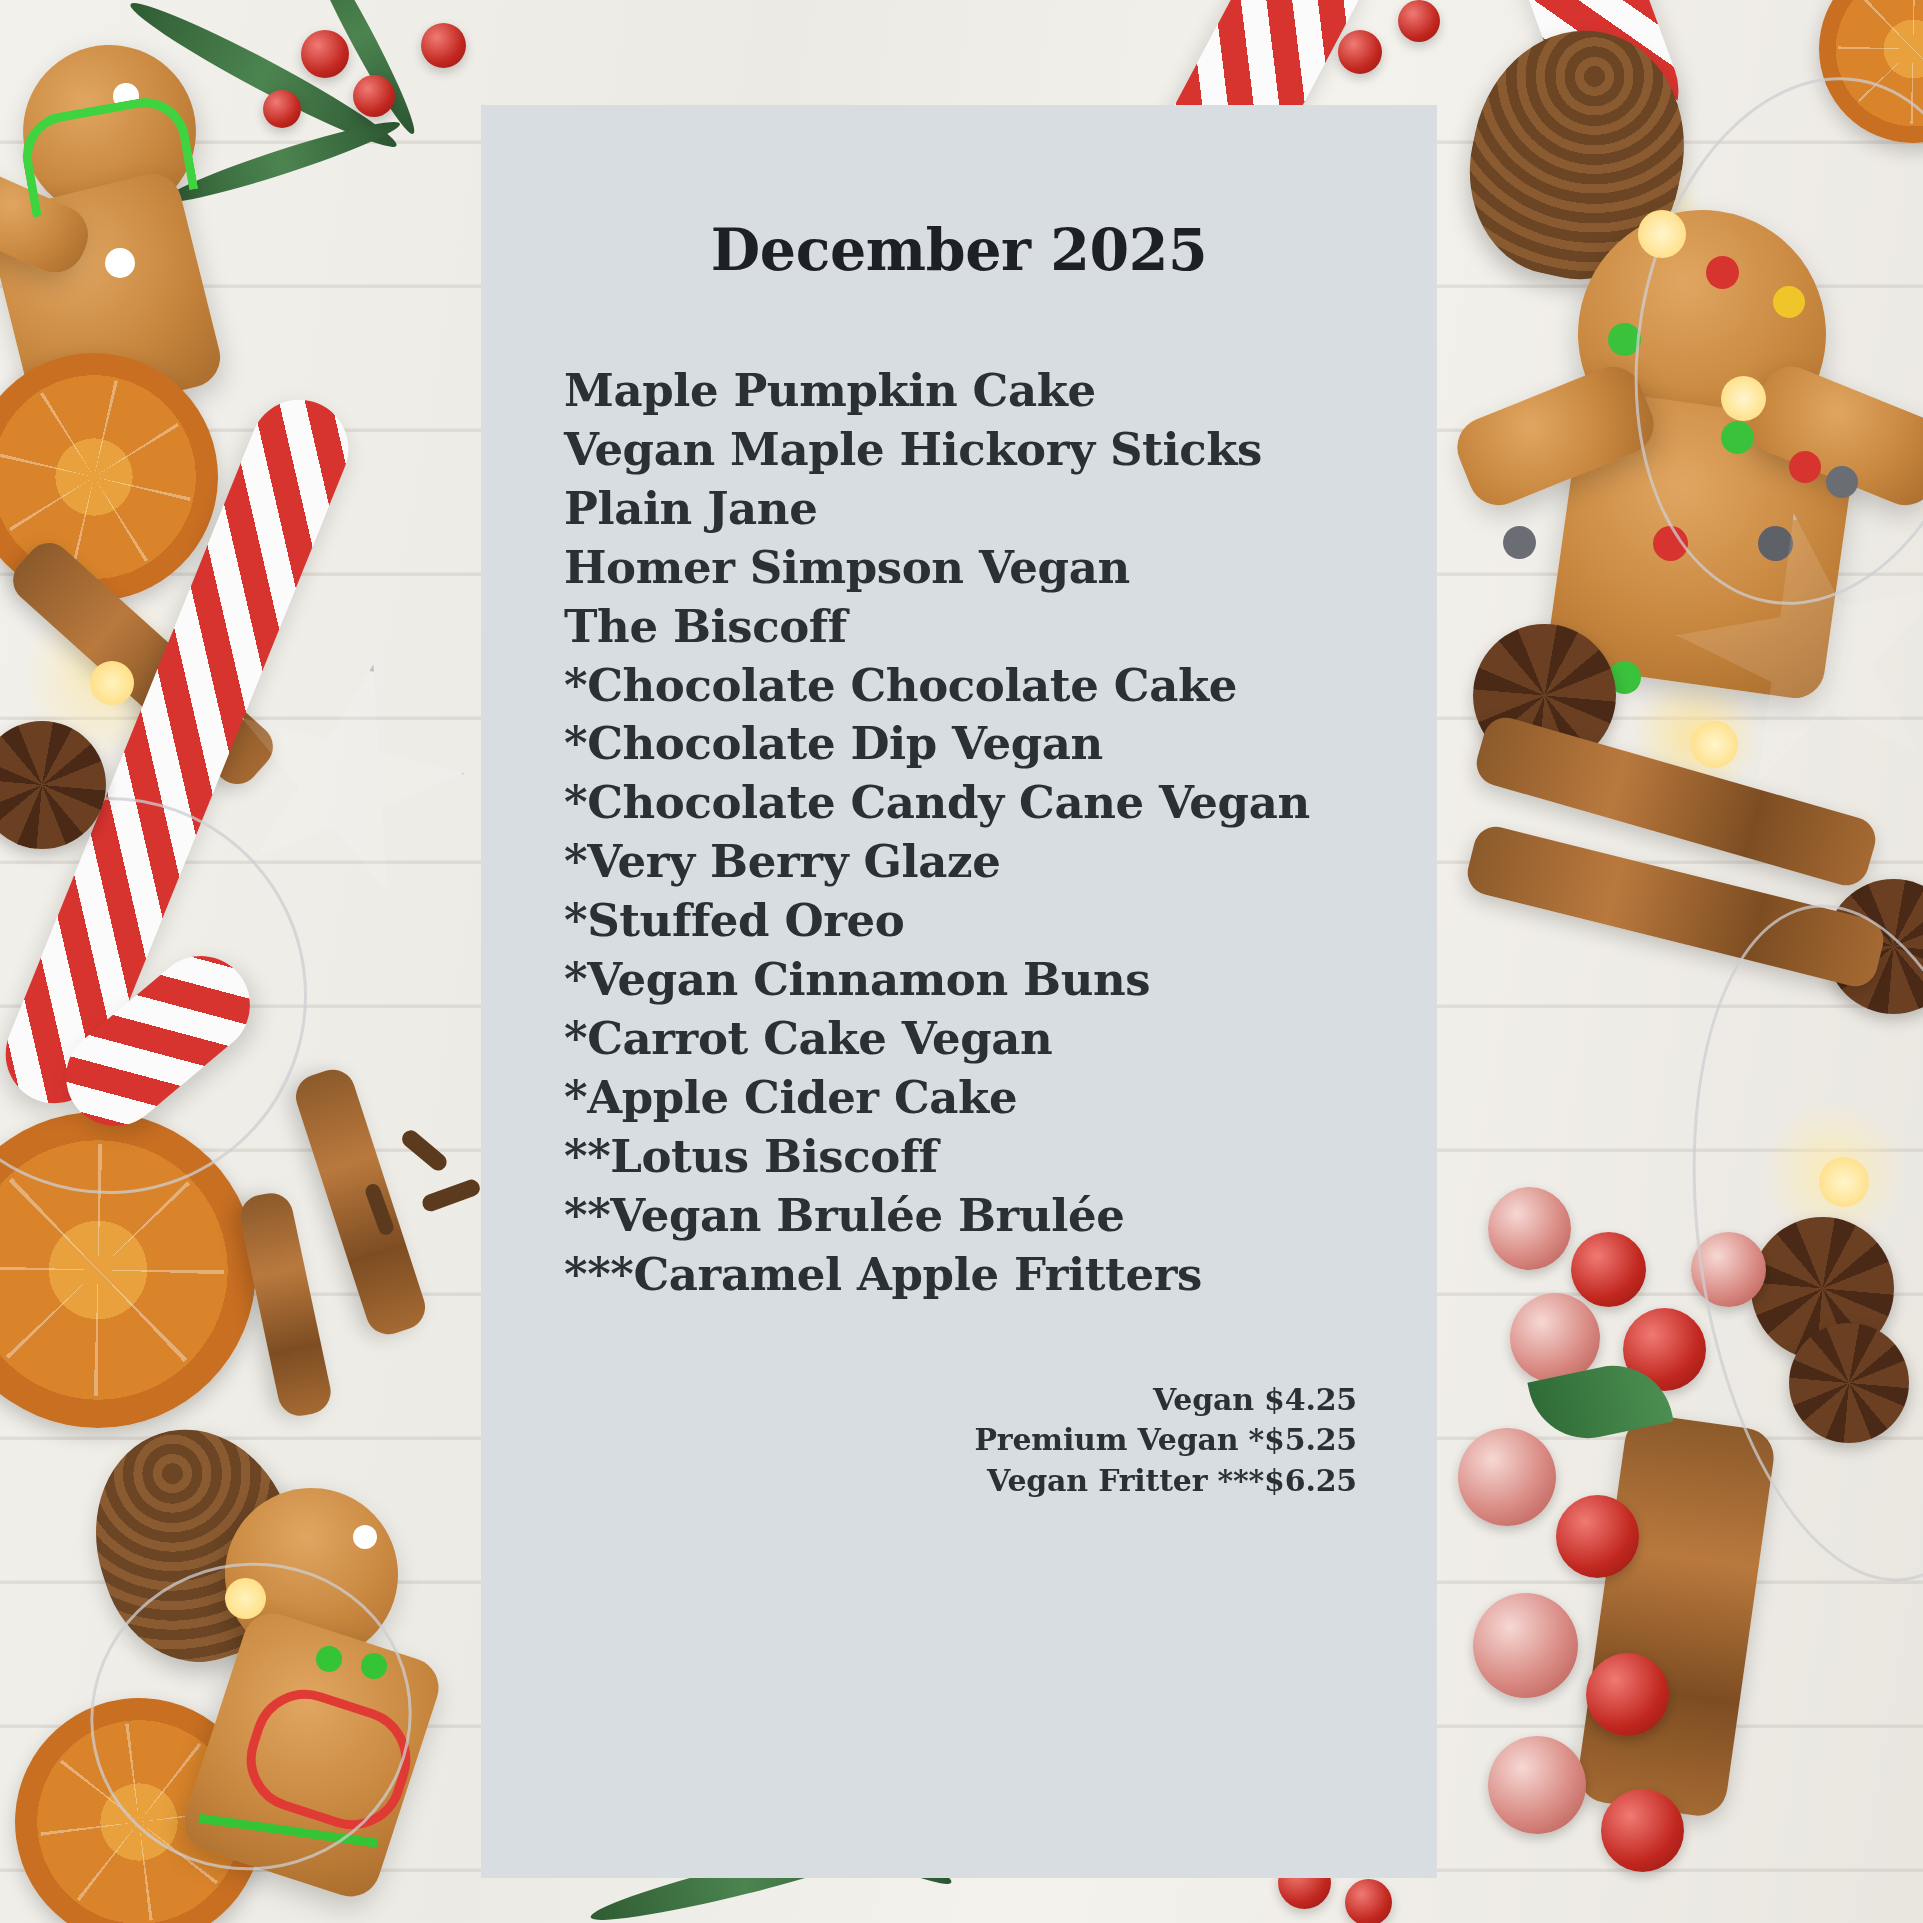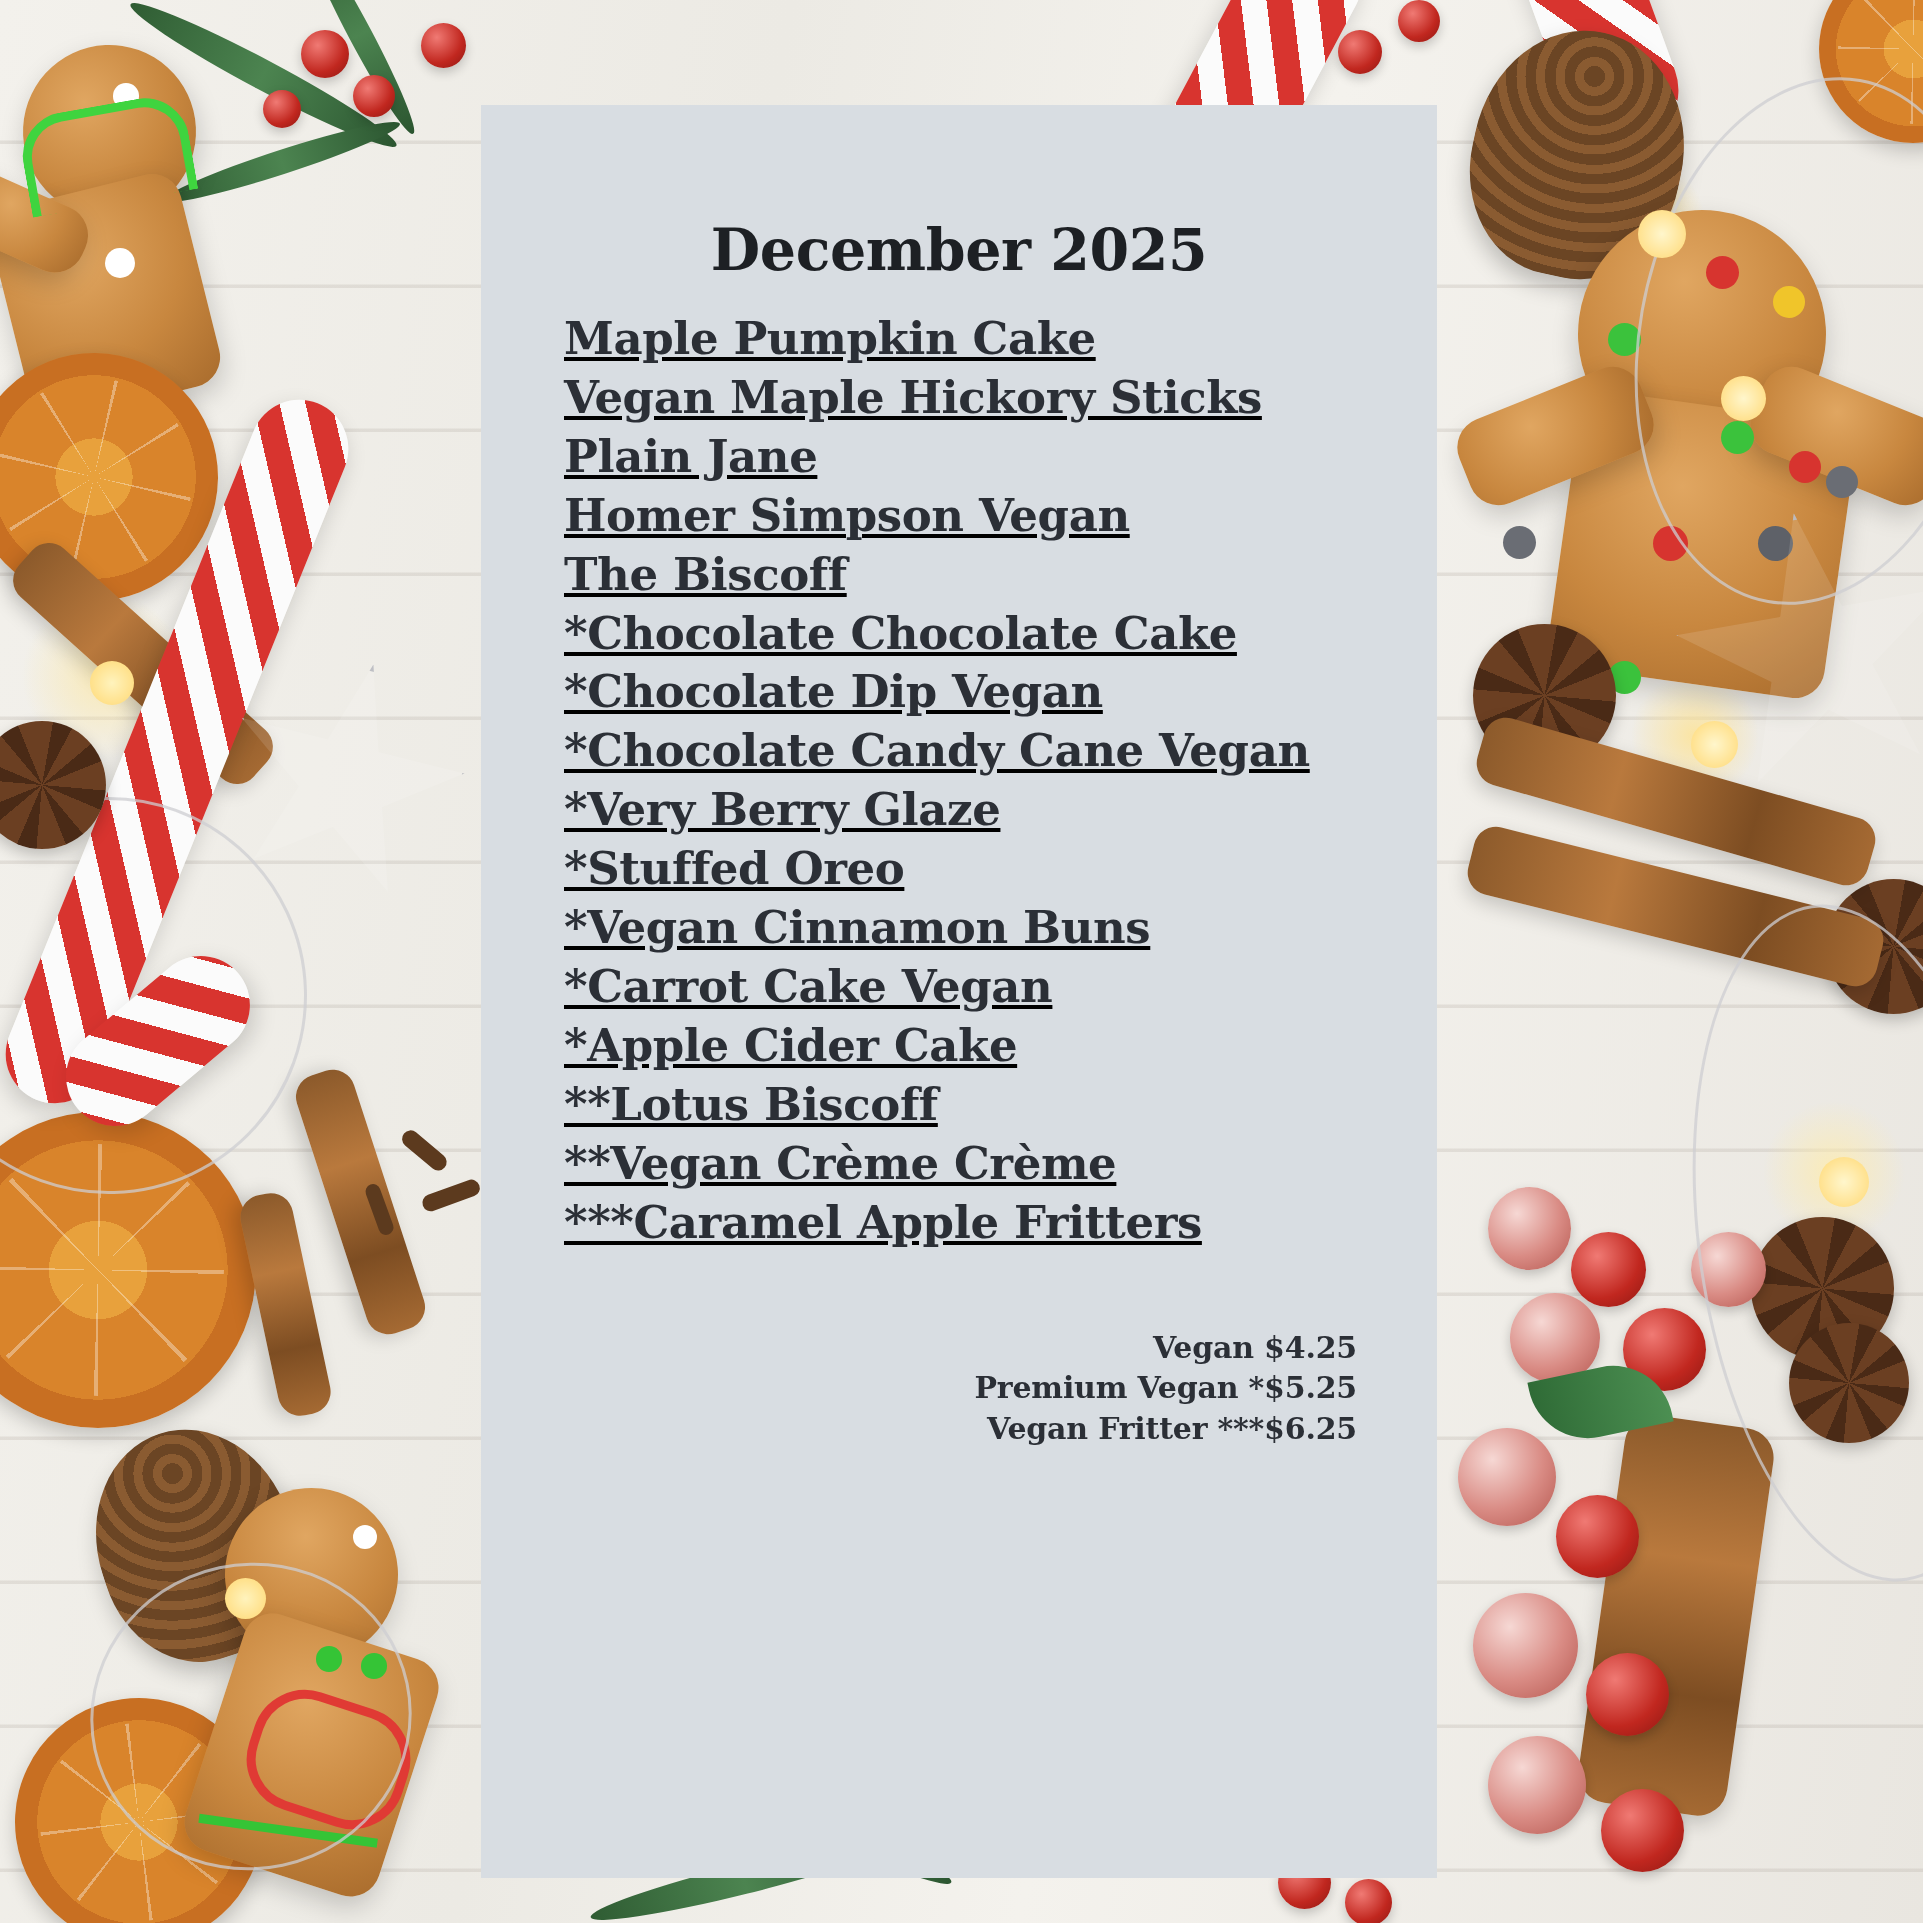--- a/index.html
+++ b/index.html
@@ -155,23 +155,22 @@
     font-weight: 700;
     color: #1d2024;
     font-size: 57px;
     line-height: 1.12;
     letter-spacing: -0.4px;
     margin-top: 113px;
   }
   .menu-title .line2 { display: block; }
 
   .items {
-    margin-top: 28px;
+    margin-top: 80px;
     padding-left: 38px;
-    text-decoration: underline;
   }
   .item {
     font-family: "DejaVu Serif", "Liberation Serif", serif;
     font-weight: 700;
     color: #2b2f36;
     font-size: 45px;
     line-height: 1.31;
     letter-spacing: -0.4px;
     white-space: nowrap;
   }
@@ -320,21 +319,21 @@
         <div class="item">The Biscoff</div>
         <div class="item">*Chocolate Chocolate Cake</div>
         <div class="item">*Chocolate Dip Vegan</div>
         <div class="item">*Chocolate Candy Cane Vegan</div>
         <div class="item">*Very Berry Glaze</div>
         <div class="item">*Stuffed Oreo</div>
         <div class="item">*Vegan Cinnamon Buns</div>
         <div class="item">*Carrot Cake Vegan</div>
         <div class="item">*Apple Cider Cake</div>
         <div class="item">**Lotus Biscoff</div>
-        <div class="item">**Vegan Crème Crème</div>
+        <div class="item">**Vegan Brulée Brulée</div>
         <div class="item">***Caramel Apple Fritters</div>
       </div>
 
       <div class="prices">
         <div class="price-line">Vegan $4.25</div>
         <div class="price-line">Premium Vegan *$5.25</div>
         <div class="price-line">Vegan Fritter ***$6.25</div>
       </div>
 
     </div>

